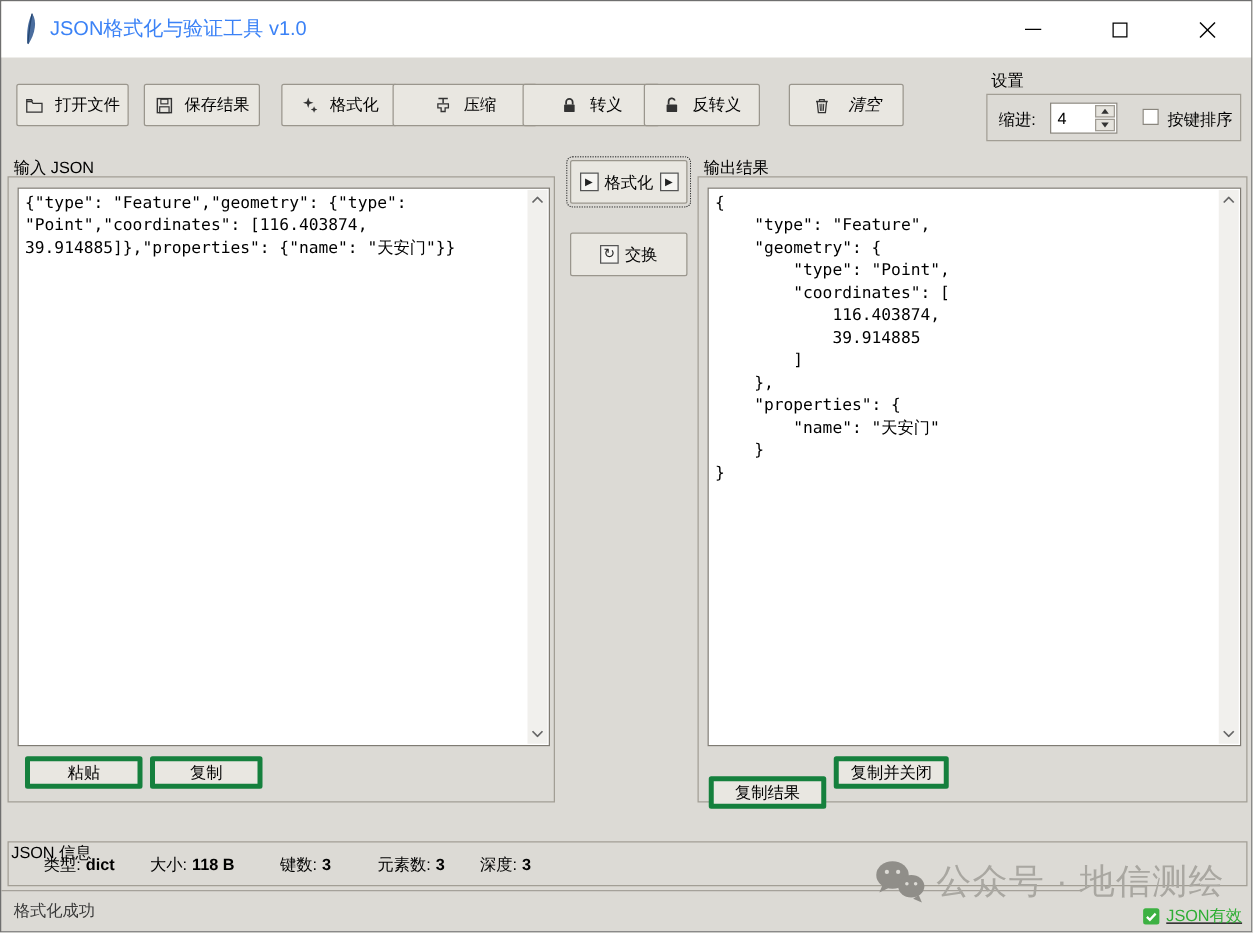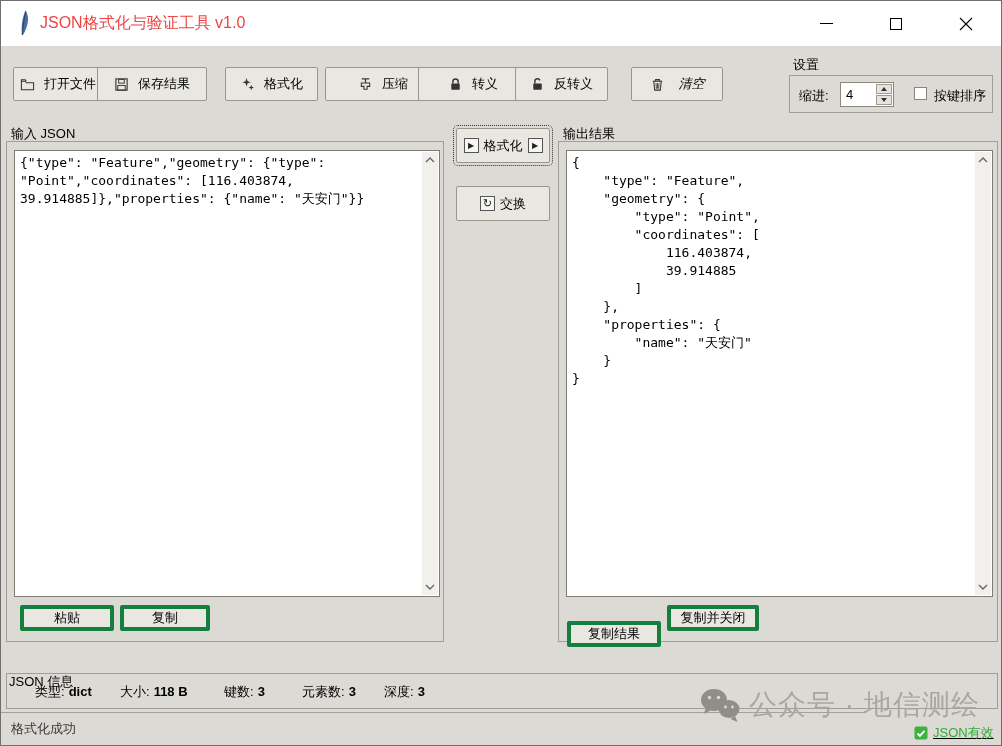--- a/index.html
+++ b/index.html
@@ -2,33 +2,33 @@
 <html><head>
 <meta charset="utf-8">
 <style>
   * { margin:0; padding:0; box-sizing:border-box; }
   html,body { width:1002px; height:746px; font-family:"Liberation Sans","DejaVu Sans",sans-serif; }
   #window { position:relative; width:1002px; height:746px; background:#dcdad5; border:1px solid #6f6f6f; overflow:hidden; }
 
   
   #titlebar { position:absolute; top:0; left:0; width:1000px; height:45px; background:#ffffff; }
   #app-icon { position:absolute; left:16px; top:9px; width:14px; height:27px; }
-  #title-text { position:absolute; left:39px; top:12px; font-size:16px; color:#ef4444; white-space:nowrap; }
+  #title-text { position:absolute; left:39px; top:12px; font-size:16px; color:#3b82f6; white-space:nowrap; }
   .caption-btn { position:absolute; top:0; width:60px; height:45px; display:flex; align-items:center; justify-content:center; cursor:default; }
   #btn-min { left:795px; } #btn-max { left:865px; } #btn-close { left:935px; }
   .min-glyph { width:13px; height:1px; background:#000; }
   .max-glyph { width:12px; height:12px; border:1px solid #000; background:transparent; }
 
   
   .tbtn { position:absolute; top:66px; height:34px; background:#e9e7e1; border:1px solid #9a968d; border-radius:2px;
           display:flex; align-items:center; justify-content:center; gap:9px; font-size:13px; color:#000; }
   #btn-open   { left:12px;  width:90px; }
-  #btn-save   { left:96px; width:110px; }
+  #btn-save   { left:114px; width:93px; }
   #btn-format { left:224px; width:93px; }
-  #btn-compress{ left:324px; width:116px; }
+  #btn-compress{ left:313px; width:116px; }
   #btn-escape { left:417px; width:110px; }
   #btn-unescape{ left:514px; width:93px; }
   #btn-clear  { left:630px; width:92px; gap:14px;font-style:italic; }
   .tico { width:15px; height:15px; display:inline-block; }
 
   
   #settings-label { position:absolute; left:792px; top:55px; font-size:13px; color:#000; }
   #settings-frame { position:absolute; left:788px; top:74px; width:204px; height:38px; border:1px solid #a29e95; }
   #indent-label { position:absolute; left:9px; top:11px; font-size:13px; }
   #indent-spin { position:absolute; left:50px; top:6px; width:54px; height:25px; background:#fff; border:1px solid #8a867e; }

